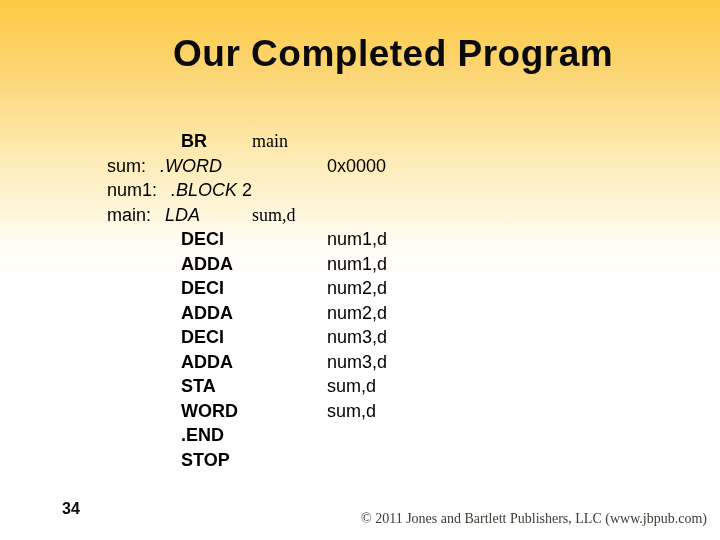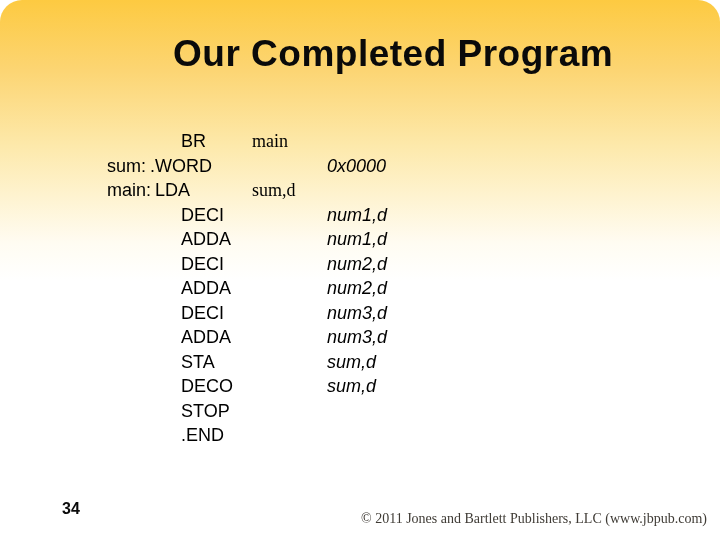--- a/index.html
+++ b/index.html
@@ -2,21 +2,20 @@
 <html><head>
 <meta charset="utf-8">
 <style>
   html,body{margin:0;padding:0;}
   .slide{
     position:relative;
     width:720px;height:540px;
     overflow:hidden;
     background:linear-gradient(180deg,#fdca41 0%, #fcd573 13%, #fde9ab 27%, #fffcf2 45%, #ffffff 52%, #ffffff 100%);
     font-family:"Liberation Sans", sans-serif;
-    border-radius:22px;
   }
   .slide-title{
     position:absolute;
     left:173px;top:33px;
     font-size:37px;
     font-weight:bold;
     letter-spacing:0.5px;
     color:#0a0a0a;
     white-space:nowrap;
   }
@@ -25,24 +24,24 @@
     left:107px;top:129px;
     font-size:18px;
     line-height:24.5px;
     color:#000;
   }
   .code-line{
     position:relative;
     height:24.5px;
     white-space:nowrap;
   }
-  .code-line .mn.tab{position:absolute;left:74px;top:0;}
-  .code-line .mn.flow{margin-left:4px;}
+  .code-line .mn.tab{position:absolute;left:74px;top:0;font-weight:bold;}
+  .code-line .mn.flow{margin-left:14px;font-style:italic;}
   .code-line .op.near{position:absolute;left:145px;top:0;font-family:Liberation Serif, serif;}
-  .code-line .op.far{position:absolute;left:220px;top:0;font-style:italic;}
+  .code-line .op.far{position:absolute;left:220px;top:0;}
   .code-line .op.inline{margin-left:5px;}
   .page-number{
     position:absolute;
     left:62px;top:500px;
     font-size:16px;
     font-weight:bold;
     color:#0a0a0a;
   }
   .copyright{
     position:absolute;
@@ -59,20 +58,21 @@
 <div class="slide">
 
   <div class="slide-title">Our Completed Program</div>
 
   <div class="code-block">
     <div class="code-line">
         <span class="mn tab">BR</span>
         <span class="op near">main</span>
       </div>
     <div class="code-line"><span class="lbl">sum:</span><span class="mn flow">.WORD</span><span class="op far">0x0000</span></div>
+    <div class="code-line"><span class="lbl">num1:</span><span class="mn flow">.BLOCK</span><span class="op inline">2</span></div>
     <div class="code-line"><span class="lbl">main:</span><span class="mn flow">LDA</span><span class="op near">sum,d</span></div>
     <div class="code-line">
         <span class="mn tab">DECI</span>
         <span class="op far">num1,d</span>
       </div>
     <div class="code-line">
         <span class="mn tab">ADDA</span>
         <span class="op far">num1,d</span>
       </div>
     <div class="code-line">
@@ -89,28 +89,28 @@
       </div>
     <div class="code-line">
         <span class="mn tab">ADDA</span>
         <span class="op far">num3,d</span>
       </div>
     <div class="code-line">
         <span class="mn tab">STA</span>
         <span class="op far">sum,d</span>
       </div>
     <div class="code-line">
-        <span class="mn tab">DECO</span>
+        <span class="mn tab">WORD</span>
         <span class="op far">sum,d</span>
       </div>
     <div class="code-line">
-        <span class="mn tab">STOP</span>
+        <span class="mn tab">.END</span>
       </div>
     <div class="code-line">
-        <span class="mn tab">.END</span>
+        <span class="mn tab">STOP</span>
       </div>
   </div>
 
   <div class="page-number">34</div>
 
   <div class="copyright">© 2011 Jones and Bartlett Publishers, LLC (www.jbpub.com)</div>
 
 </div>
 
 </body></html>

